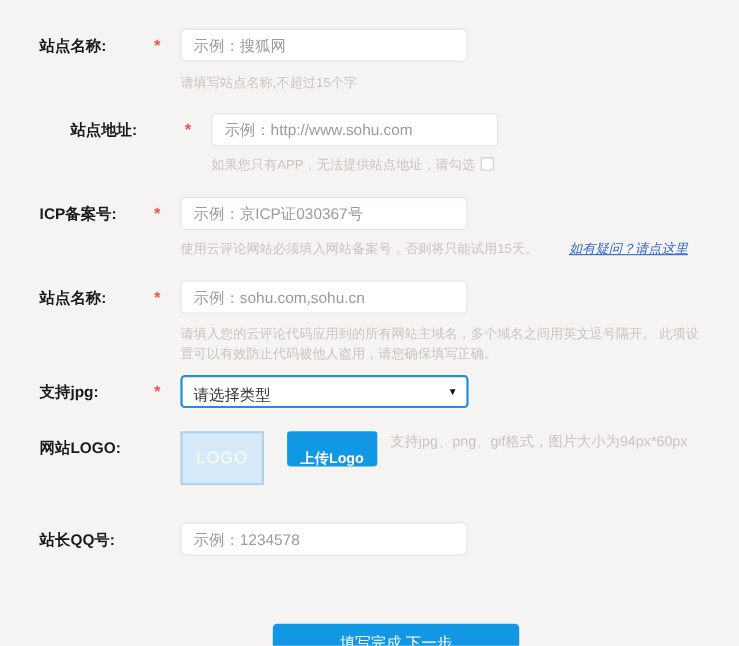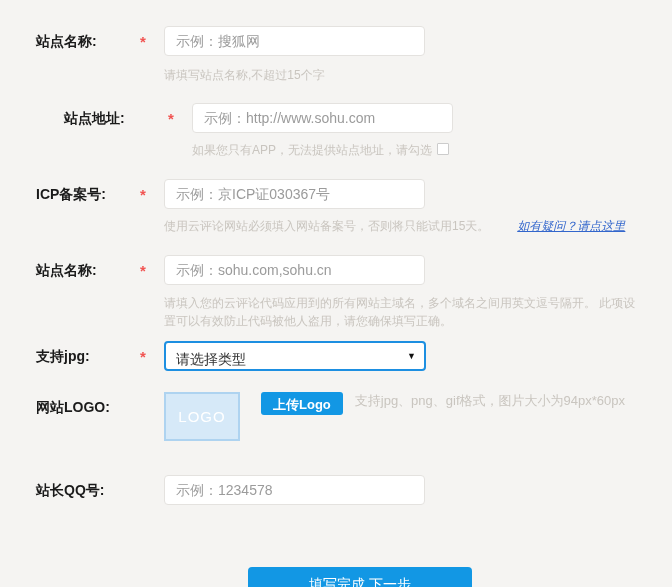--- a/index.html
+++ b/index.html
@@ -52,21 +52,21 @@
     font-size:9px;color:#111;
   }
   .logo-row-field{display:flex;}
   .logo-box{
     width:76px;height:49px;box-sizing:border-box;
     background:#d6e9f8;border:2px solid #aed3f0;
     display:flex;align-items:center;justify-content:center;
   }
   .logo-box span{color:#ffffff;font-size:15px;letter-spacing:1px;}
   .upload-btn{
-    margin-left:21px;height:23px;padding:4px 12px;border:none;border-radius:3px;
+    margin-left:21px;height:23px;padding:16px 12px;border:none;border-radius:3px;
     background:#1297e4;color:#fff;font-size:13px;font-weight:700;cursor:pointer;
     font-family:"Liberation Sans","DejaVu Sans",sans-serif;
   }
   .logo-note{margin-left:12px;font-size:13px;color:#c9c5bf;}
   
   .r1{margin-bottom:19px;}
   .r2{margin-bottom:20px;padding-left:28px;}
   .r3{margin-bottom:20px;}
   .r4{margin-bottom:11px;}
   .r5{margin-bottom:19px;}

